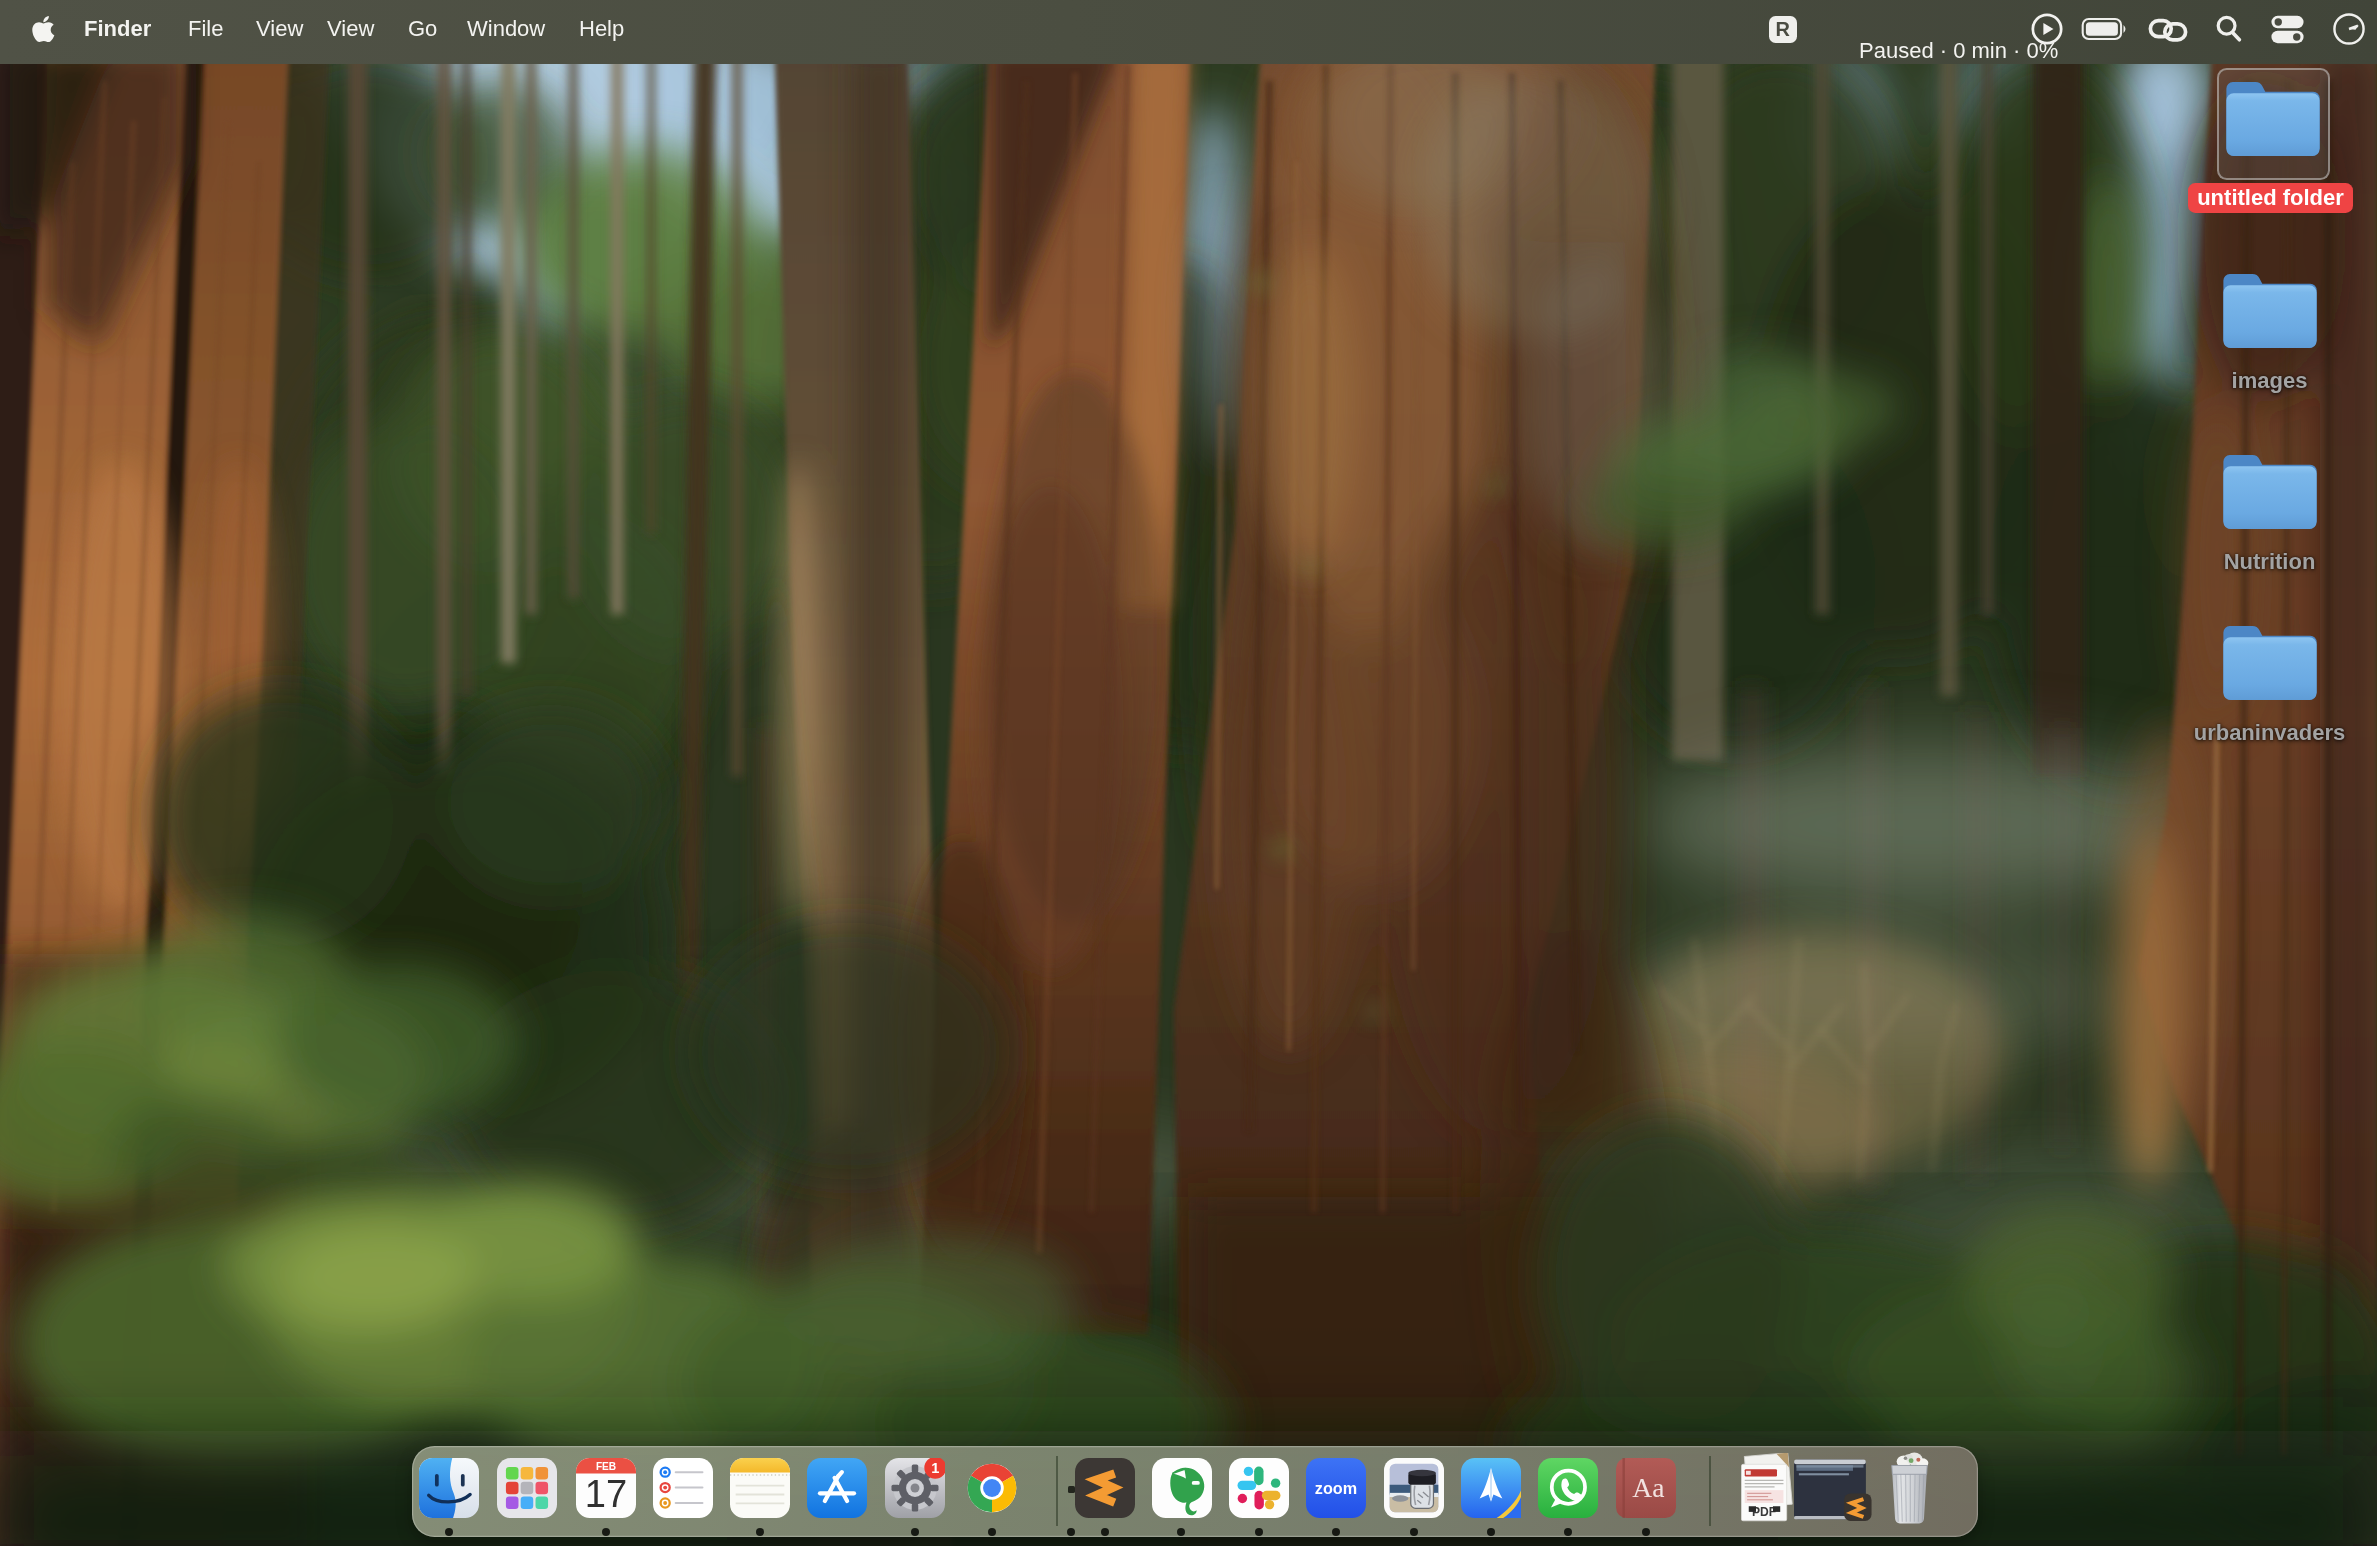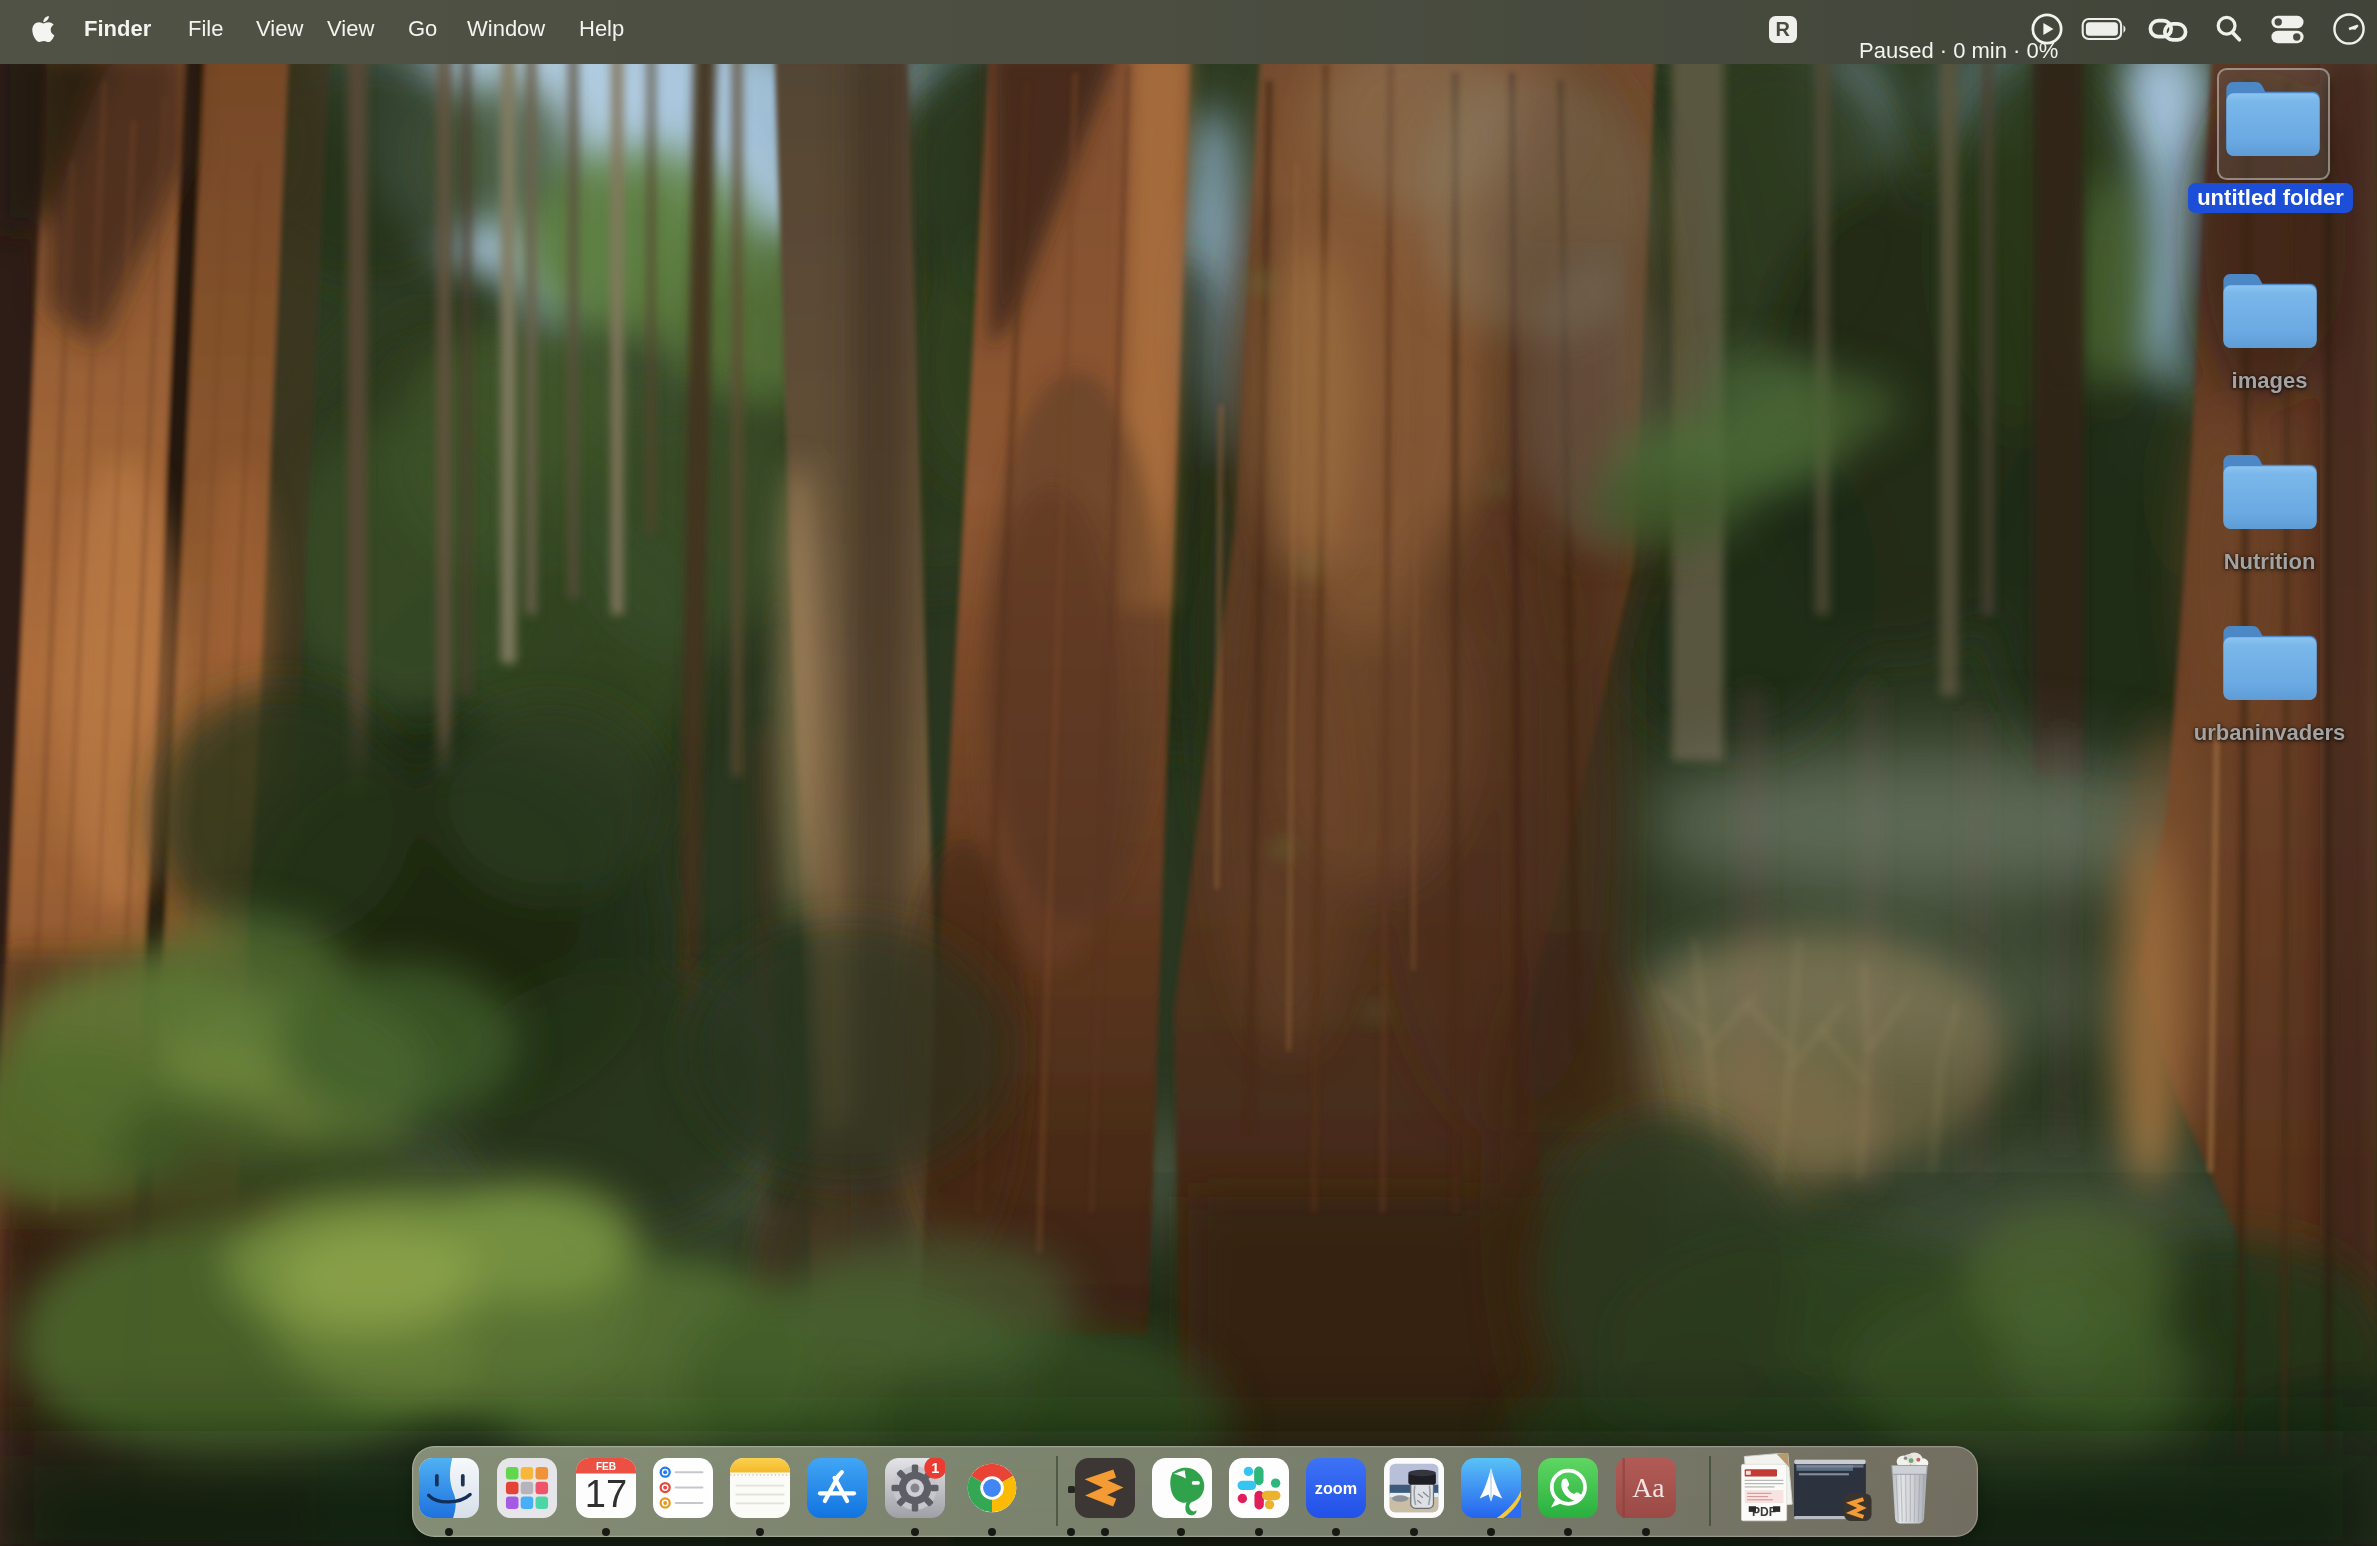--- a/index.html
+++ b/index.html
@@ -408,21 +408,21 @@
           <stop offset="1" stop-color="#5f9cd6"></stop>
       </linearGradient>
     </defs>
   </svg>
   <div style="position:absolute;left:2217px;top:68px;width:113px;height:112px;background:rgba(125,125,125,0.22);border:2px solid rgba(215,215,215,0.5);border-radius:9.7px;box-sizing:border-box;z-index:5"></div>
   <svg style="position:absolute;left:2222px;top:74px;z-index:6" width="102" height="82" viewBox="0 0 126 102">
     <path d="M5,18 a8,8 0 0 1 8,-8 h28 a10,10 0 0 1 9,5.5 l3.4,6.5 h59.6 a8,8 0 0 1 8,8 v62 a10,10 0 0 1 -10,10 H15 a10,10 0 0 1 -10,-10 Z" fill="#4c87c6"></path>
     <rect x="5" y="24" width="116" height="78" rx="9" fill="url(#fgb)"></rect>
   </svg>
   <div class="fold" style="left:2133px;top:185px;">
-    <span style="background:#1d4ed8;color:#fff;font-size:22px;font-weight:bold;padding:1.6px 9px 3.2px;border-radius:7.3px;">untitled folder</span>
+    <span style="background:#ef4444;color:#fff;font-size:22px;font-weight:bold;padding:1.6px 9px 3.2px;border-radius:7.3px;">untitled folder</span>
   </div>
 
   <svg style="position:absolute;left:2219px;top:266px;z-index:6" width="102" height="82" viewBox="0 0 126 102">
     <path d="M5,18 a8,8 0 0 1 8,-8 h28 a10,10 0 0 1 9,5.5 l3.4,6.5 h59.6 a8,8 0 0 1 8,8 v62 a10,10 0 0 1 -10,10 H15 a10,10 0 0 1 -10,-10 Z" fill="#4c87c6"></path>
     <rect x="5" y="24" width="116" height="78" rx="9" fill="url(#fgb)"></rect>
   </svg>
   <div class="fold" style="left:2132px;top:368px;"><span class="flabel">images</span></div>
 
   <svg style="position:absolute;left:2219px;top:447px;z-index:6" width="102" height="82" viewBox="0 0 126 102">
     <path d="M5,18 a8,8 0 0 1 8,-8 h28 a10,10 0 0 1 9,5.5 l3.4,6.5 h59.6 a8,8 0 0 1 8,8 v62 a10,10 0 0 1 -10,10 H15 a10,10 0 0 1 -10,-10 Z" fill="#4c87c6"></path>

